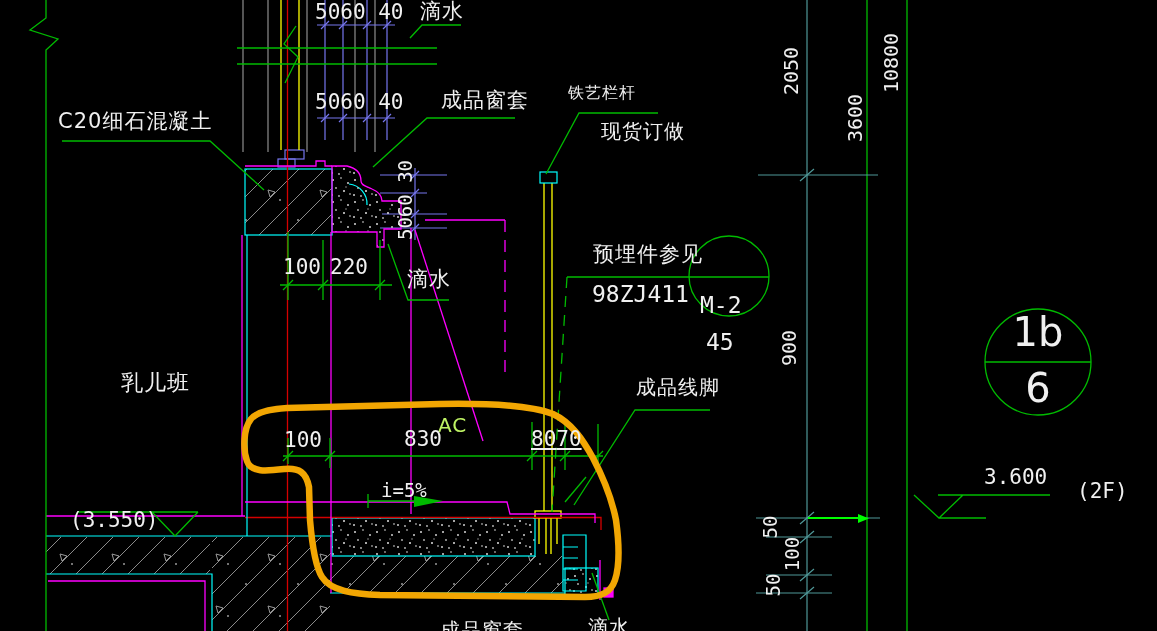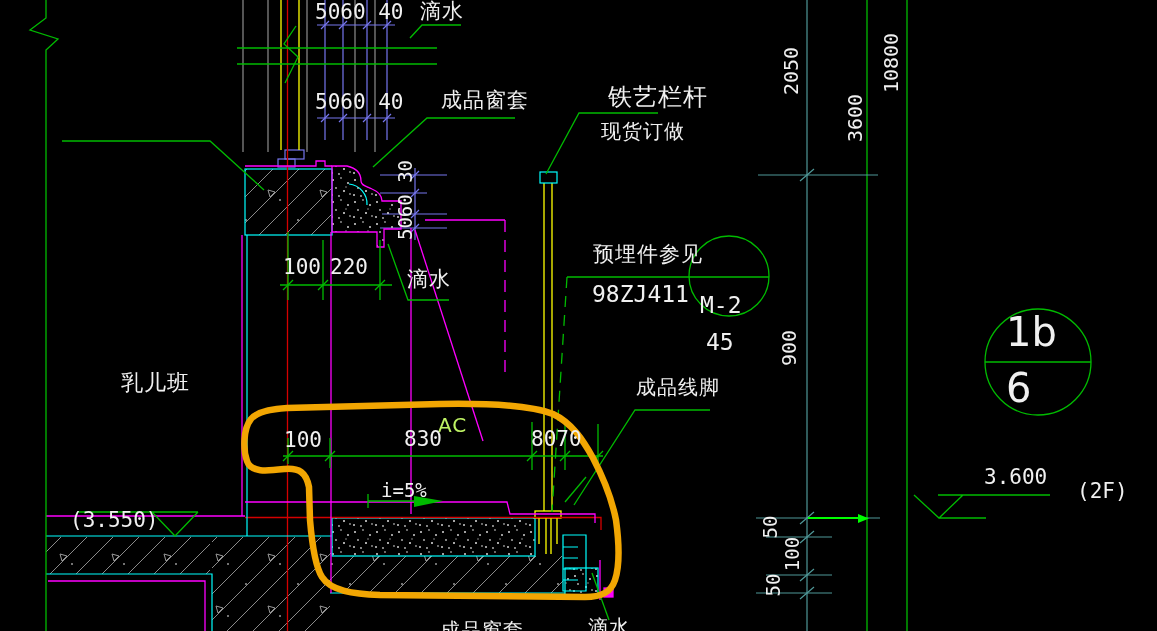--- a/index.html
+++ b/index.html
@@ -7,21 +7,21 @@
           font-family:"DejaVu Sans",sans-serif;}
   #linework{position:absolute;left:0;top:0;}
   .lbl{position:absolute;color:#f0f0f0;font-size:21px;line-height:1.1;white-space:nowrap;
        font-family:"DejaVu Sans",sans-serif;letter-spacing:1px;}
   .mono{font-family:"DejaVu Sans Mono",monospace;letter-spacing:0;}
   .vtext{position:absolute;display:flex;align-items:center;justify-content:center;
          height:22px;color:#f0f0f0;font-size:20px;font-family:"DejaVu Sans Mono",monospace;
          transform:rotate(-90deg);white-space:nowrap;}
   .mag{color:#bef264;}
   .big{font-size:40px;letter-spacing:0;}
-  .ctr{}
+  .ctr{text-align:center;}
 </style>
 </head>
 <body>
 
 <div id="canvas">
 
 <svg id="linework" width="1157" height="631" viewBox="0 0 1157 631">
   <defs>
     <pattern id="hat" width="52" height="52" patternUnits="userSpaceOnUse">
       <path d="M0 26 L26 0 M26 52 L52 26 M0 52 L52 0" stroke="#8a8a8a" stroke-width="1" fill="none"></path>
@@ -145,40 +145,41 @@
   <path d="M309 487 C306 472 299 468 285 469 C267 471 251 473 247 461 C243 450 243 429 251 419
            C257 412 270 409 287 408 L440 404 C495 403 532 406 553 414 C572 423 583 440 593 458
            C603 477 612 500 616 520 C619 542 620 565 615 580 C611 592 602 597 585 597 L380 595
            C353 594 331 591 322 577 C315 566 312 544 310 520 Z" fill="none" stroke="#f2a602" stroke-width="6.5" stroke-linejoin="round" stroke-linecap="round"></path>
 </svg>
 
 <div class="lbl mono" style="left:315px;top:1px;">5060 40</div>
 <div class="lbl" style="left:420px;top:0px;">滴水</div>
 <div class="lbl mono" style="left:315px;top:91px;">5060 40</div>
 <div class="lbl" style="left:441px;top:89px;">成品窗套</div>
-<div class="lbl" style="left:608px;top:84px;font-size:24px;">铁艺栏杆</div>
+<div class="lbl" style="left:568px;top:84px;font-size:16px;">铁艺栏杆</div>
 <div class="lbl" style="left:582px;top:120px;font-size:20px;margin-left:19px;">现货订做</div>
+<div class="lbl" style="left:58px;top:110px;">C20细石混凝土</div>
 
 <div class="vtext" style="left:357px;top:189px;width:96px;font-size:19px;">5060 30</div>
 <div class="lbl mono" style="left:283px;top:256px;">100</div>
 <div class="lbl mono" style="left:330px;top:256px;">220</div>
 <div class="lbl" style="left:407px;top:268px;">滴水</div>
 
 <div class="lbl" style="left:593px;top:243px;">预埋件参见</div>
 <div class="lbl mono" style="left:700px;top:245px;font-size:23px;margin-top:48px;">M-2</div>
 <div class="lbl mono" style="left:592px;top:282px;font-size:23px;">98ZJ411</div>
 <div class="lbl mono" style="left:706px;top:283px;font-size:23px;margin-top:47px;">45</div>
 
 <div class="lbl" style="left:121px;top:371px;font-size:22px;">乳儿班</div>
 <div class="lbl" style="left:636px;top:376px;font-size:20px;">成品线脚</div>
 <div class="lbl mag" style="left:438px;top:414px;font-size:20px;">AC</div>
 
 <div class="lbl mono" style="left:284px;top:429px;">100</div>
 <div class="lbl mono" style="left:404px;top:428px;">830</div>
-<div class="lbl mono" style="left:531px;top:428px;display:flex;">
+<div class="lbl mono" style="left:531px;top:428px;display:flex;text-decoration:underline;">
       <span>80</span>
       <span>70</span>
     </div>
 <div class="lbl mono" style="left:381px;top:480px;font-size:19px;">i=5%</div>
 
 <div class="lbl mono" style="left:70px;top:481px;margin-top:28px;">(3.550)</div>
 <div class="lbl mono" style="left:984px;top:466px;">3.600</div>
 <div class="lbl mono" style="left:1077px;top:480px;">(2F)</div>
 
 <div class="vtext" style="left:759px;top:60px;width:64px;">2050</div>

